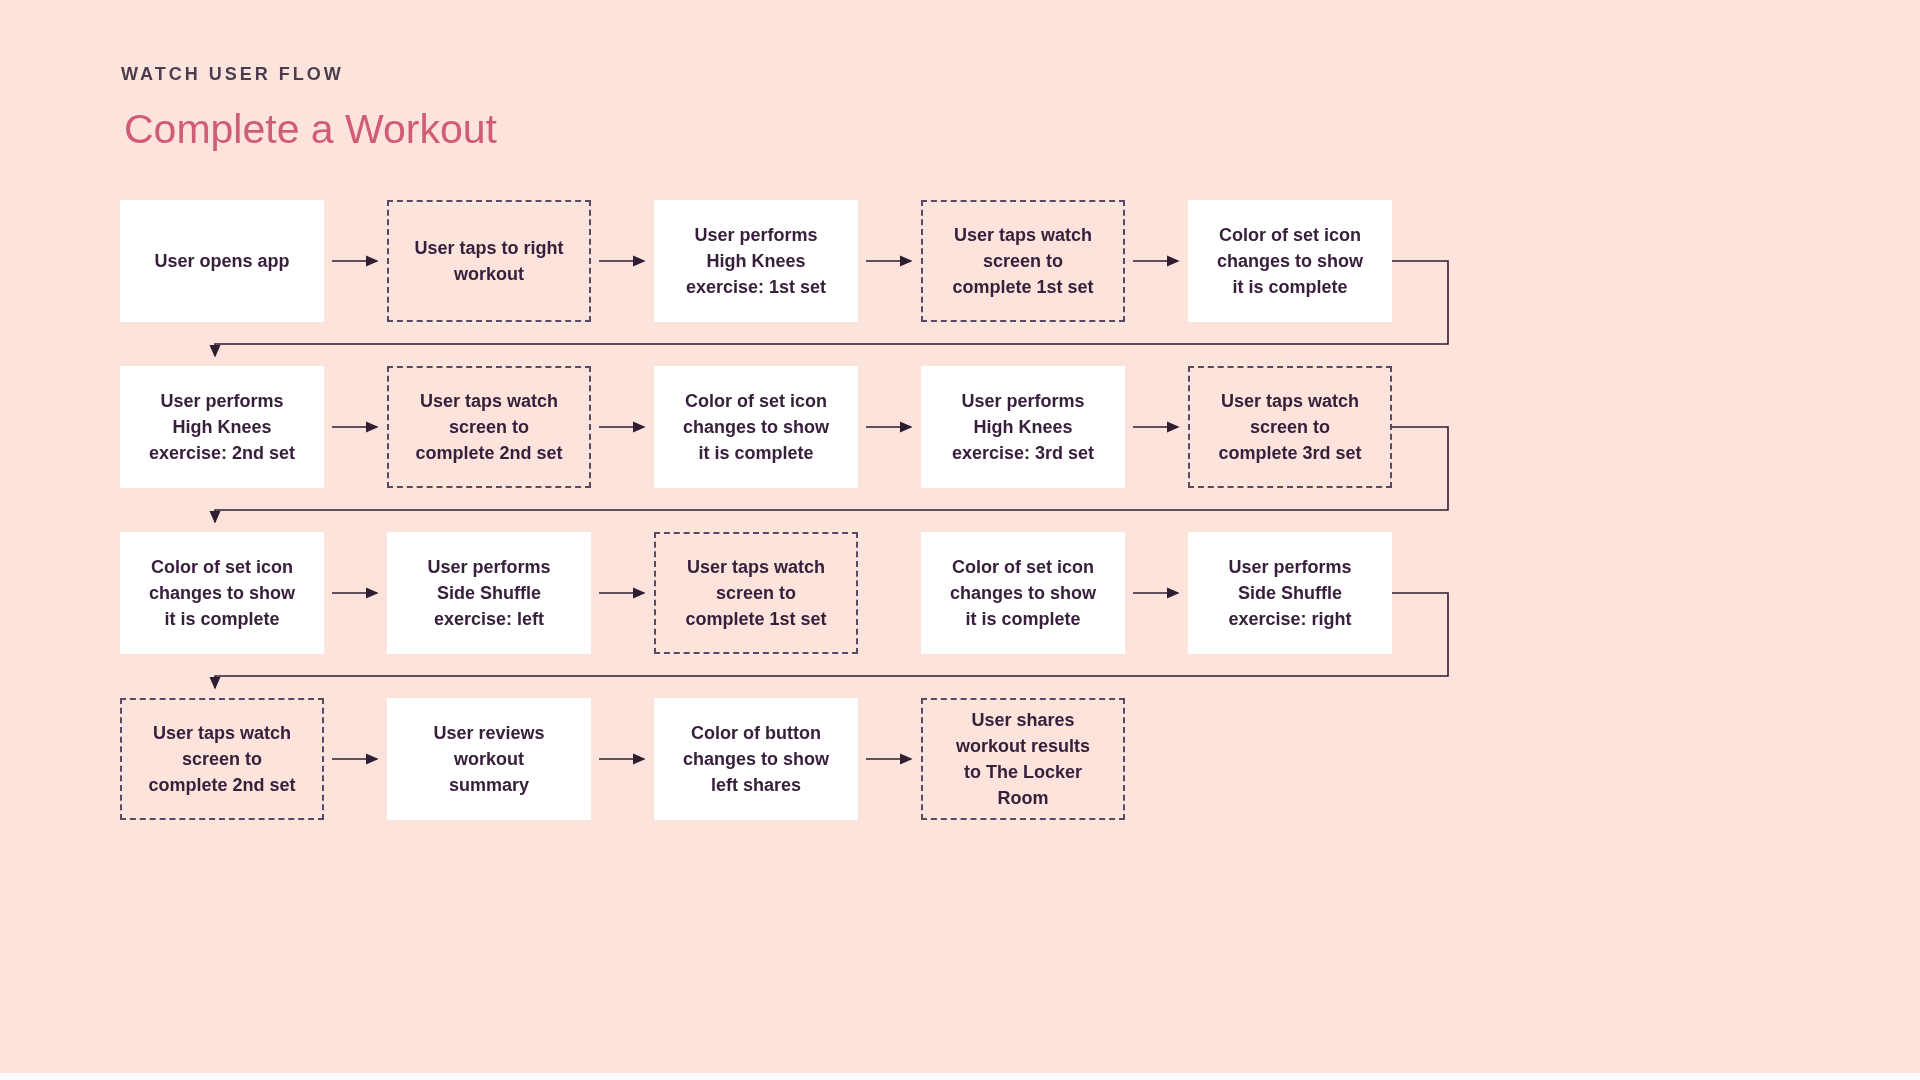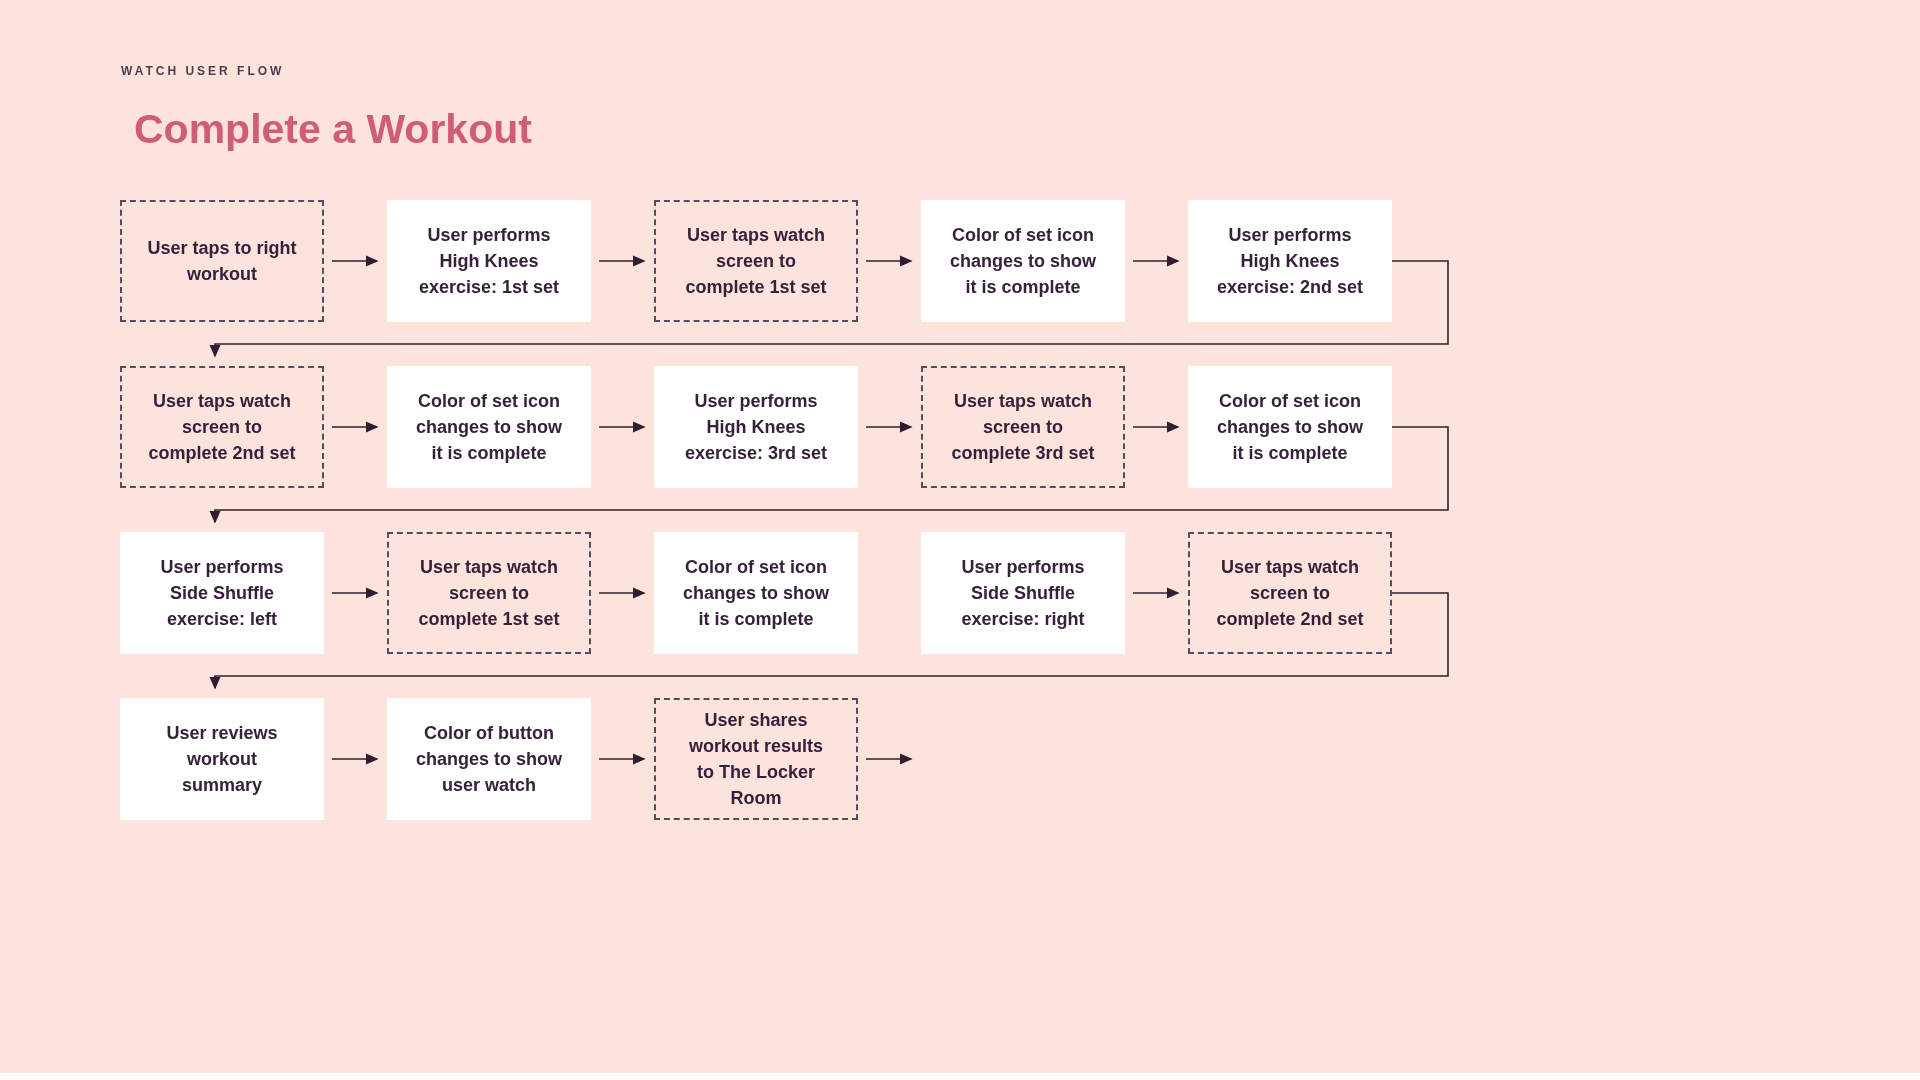--- a/index.html
+++ b/index.html
@@ -8,32 +8,32 @@
     width: 1920px;
     height: 1080px;
     background: var(--background, #fce4dc);
     font-family: "Liberation Sans", sans-serif;
     overflow: hidden;
   }
   .eyebrow {
     position: absolute;
     left: 121px;
     top: 64px;
-    font-size: 12px;
+    font-size: 18px;
     font-weight: 700;
     letter-spacing: 3px;
     color: var(--eyebrow, #4b3d4e);
   }
   .title {
     position: absolute;
-    left: 134px;
+    left: 124px;
     top: 106px;
     margin: 0;
     font-size: 41px;
-    font-weight: 700;
+    font-weight: 400;
     color: var(--title, #d05c75);
   }
   .flow {
     position: absolute;
     left: 120px;
     top: 200px;
     display: grid;
     grid-template-columns: repeat(5, 204px);
     grid-auto-rows: 122px;
     column-gap: 63px;
@@ -69,20 +69,21 @@
     background: #fbfbfb;
   }
 </style>
 </head>
 <body>
 
 <div class="page" style="--background: #fce4dc; --box-solid-bg: #ffffff; --box-text: #38203c; --dashed-border: #5b4963; --title: #d05c75; --eyebrow: #4b3d4e; --arrow: #2f1e32;">
   <div class="eyebrow">WATCH USER FLOW</div>
   <h1 class="title">Complete a Workout</h1>
   <div class="flow">
+      <div class="box solid">User opens app</div>
       <div class="box dashed">User taps to right
 workout</div>
       <div class="box solid">User performs
 High Knees
 exercise: 1st set</div>
       <div class="box dashed">User taps watch
 screen to
 complete 1st set</div>
       <div class="box solid">Color of set icon
 changes to show
@@ -118,21 +119,21 @@
 Side Shuffle
 exercise: right</div>
       <div class="box dashed">User taps watch
 screen to
 complete 2nd set</div>
       <div class="box solid">User reviews
 workout
 summary</div>
       <div class="box solid">Color of button
 changes to show
-user watch</div>
+left shares</div>
       <div class="box dashed">User shares
 workout results
 to The Locker
 Room</div>
     </div>
   <svg class="arrows" viewBox="0 0 1920 1080">
       <defs>
         <marker id="ah" markerWidth="9" markerHeight="9" refX="7" refY="3.5" orient="auto">
           <path d="M0,0 L8,3.5 L0,7 Z" fill="#2f1e32"></path>
         </marker>

